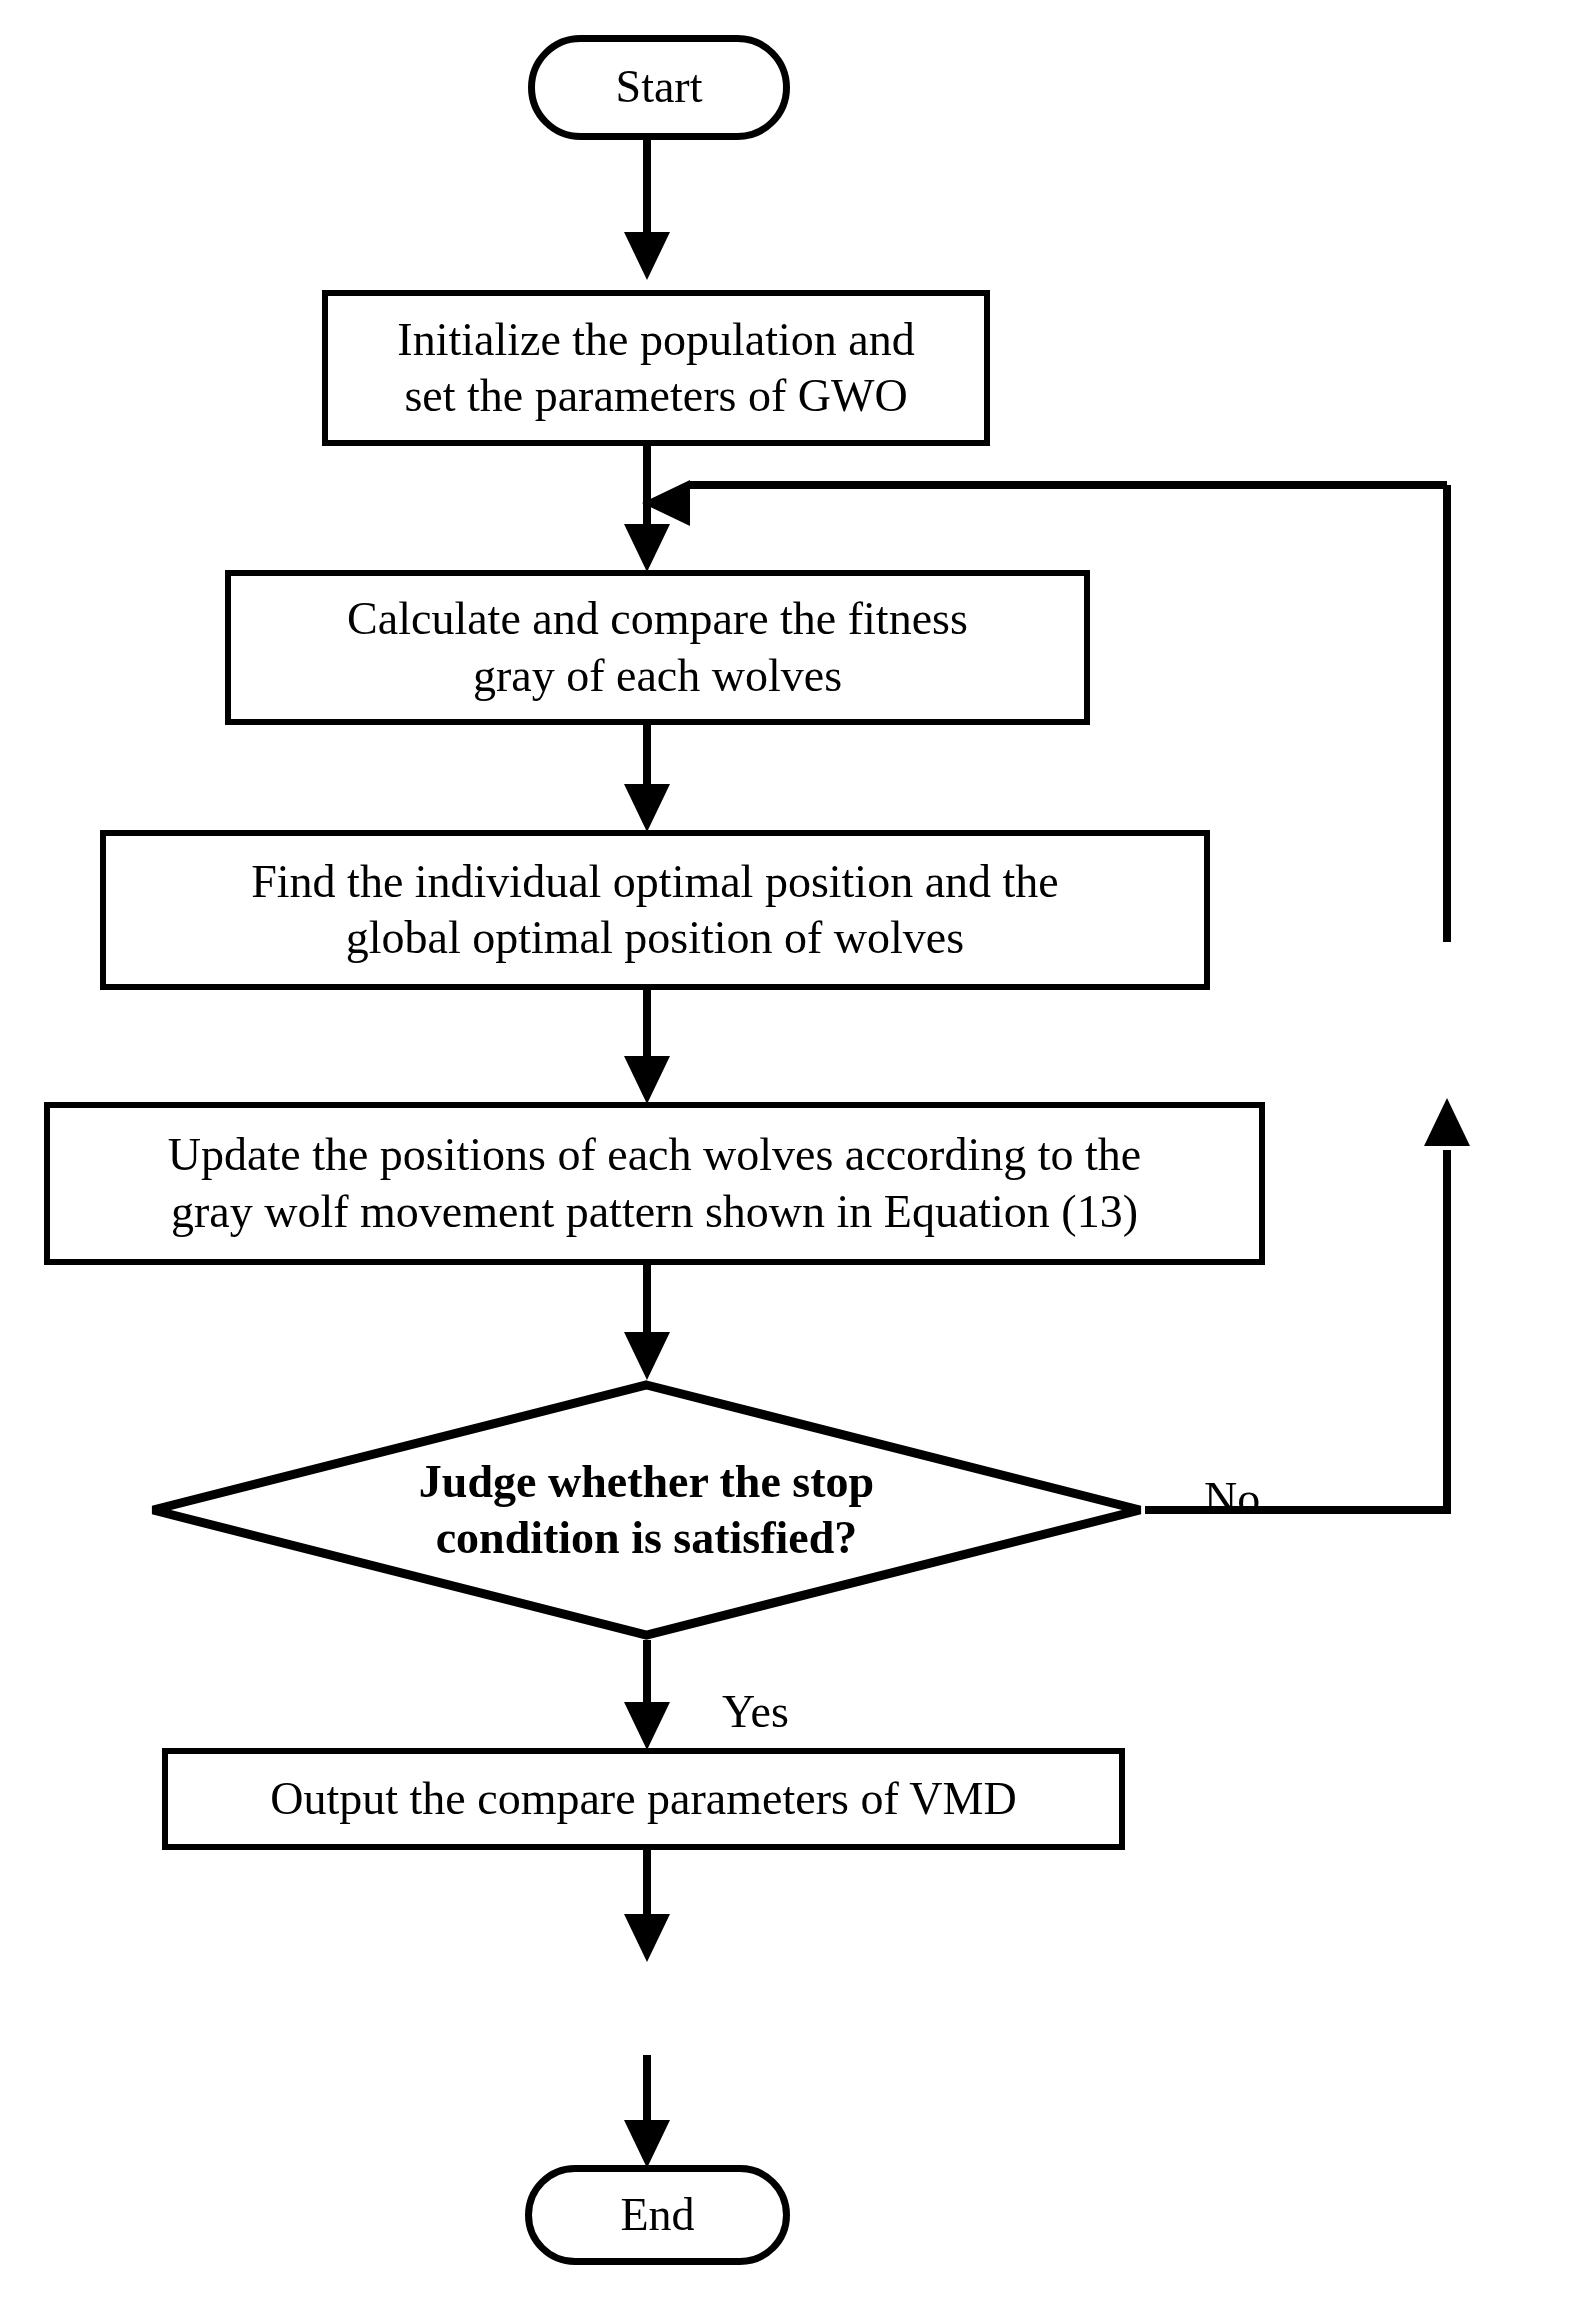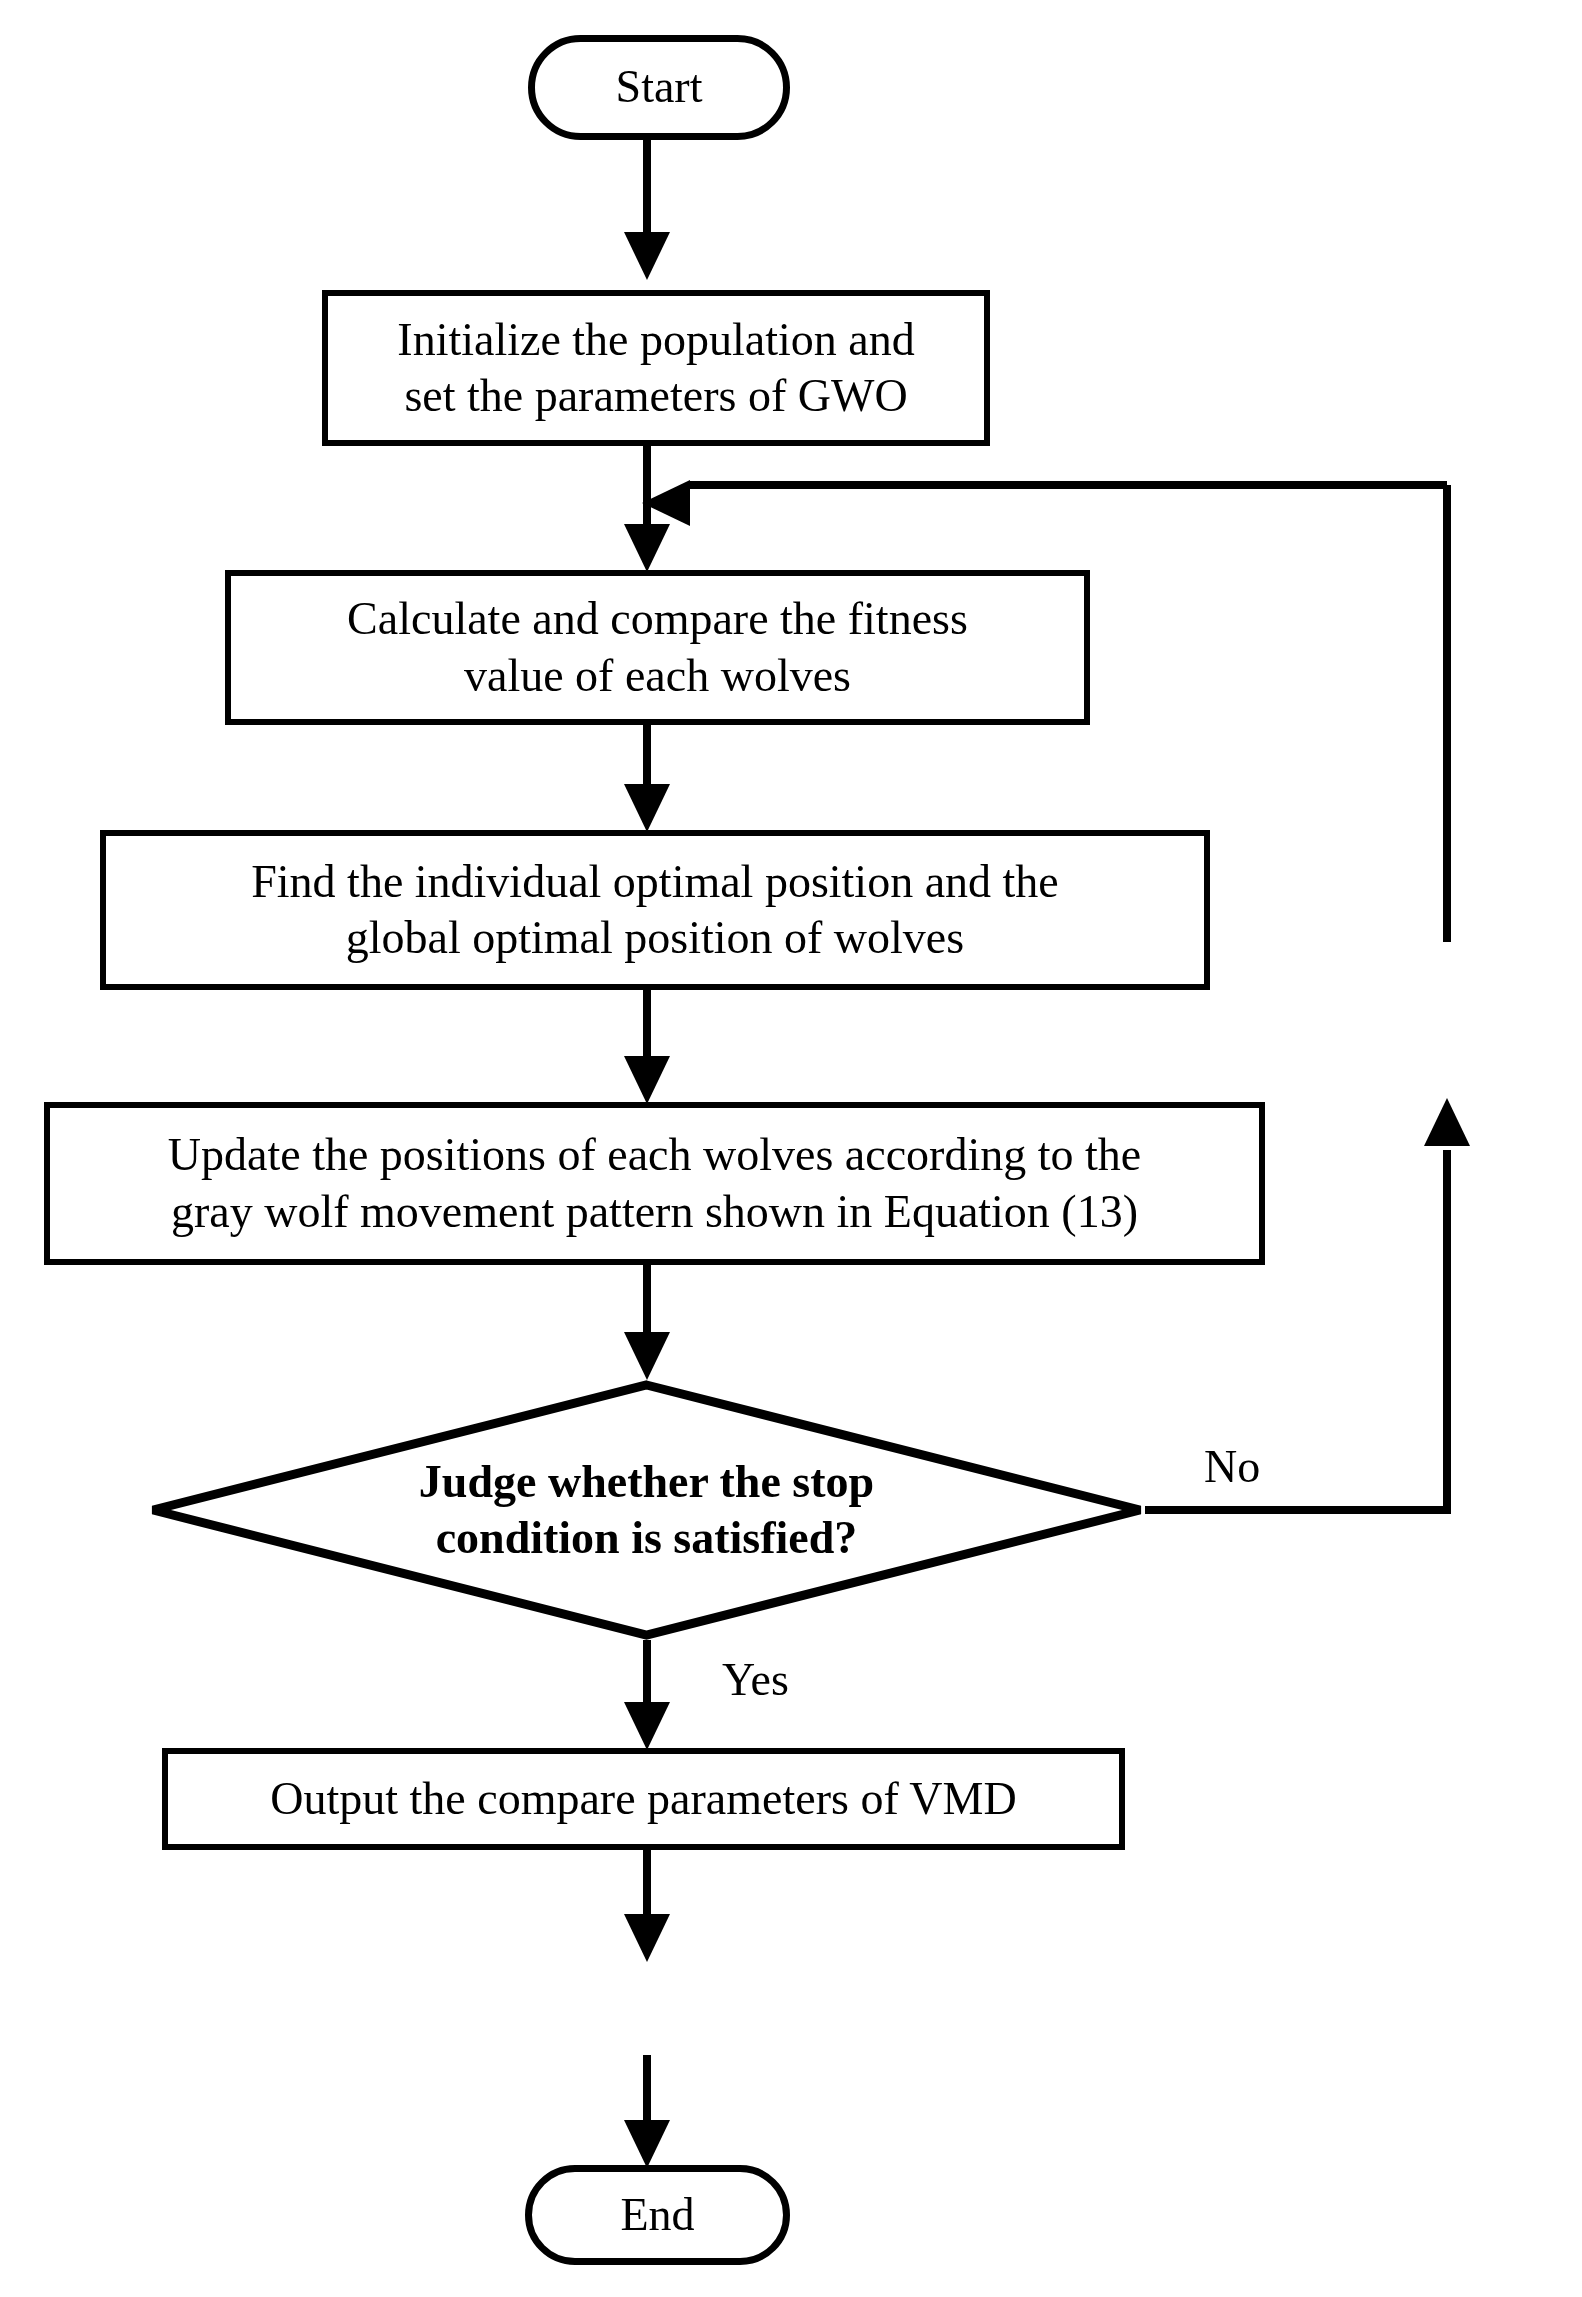--- a/index.html
+++ b/index.html
@@ -117,20 +117,21 @@
     z-index: 2;
   }
 
   
   .edge-label {
     position: absolute;
     font-size: 46px;
     color: #000000;
     z-index: 4;
     white-space: nowrap;
+    margin-top: 32px;
   }
 </style>
 </head>
 <body>
 
 <div id="canvas">
 
   <div class="vline" style="left:643px; top:140px; height:105px;"></div>
   <div class="arrow-down" style="left:624px; top:232px;"></div>
 
@@ -167,21 +168,21 @@
     <span class="txt">Start</span>
   </div>
 
   <div class="node process" style="left:322px; top:290px; width:668px; height:156px;">
     <span class="txt">Initialize the population and
 set the parameters of GWO</span>
   </div>
 
   <div class="node process" style="left:225px; top:570px; width:865px; height:155px;">
     <span class="txt">Calculate and compare the fitness
-value of each wolves</span>
+gray of each wolves</span>
   </div>
 
   <div class="node process" style="left:100px; top:830px; width:1110px; height:160px;">
     <span class="txt">Find the individual optimal position and the
 global optimal position of wolves</span>
   </div>
 
   <div class="node process" style="left:44px; top:1102px; width:1221px; height:163px;">
     <span class="txt">Update the positions of each wolves according to the
 gray wolf movement pattern shown in Equation (13)</span>

